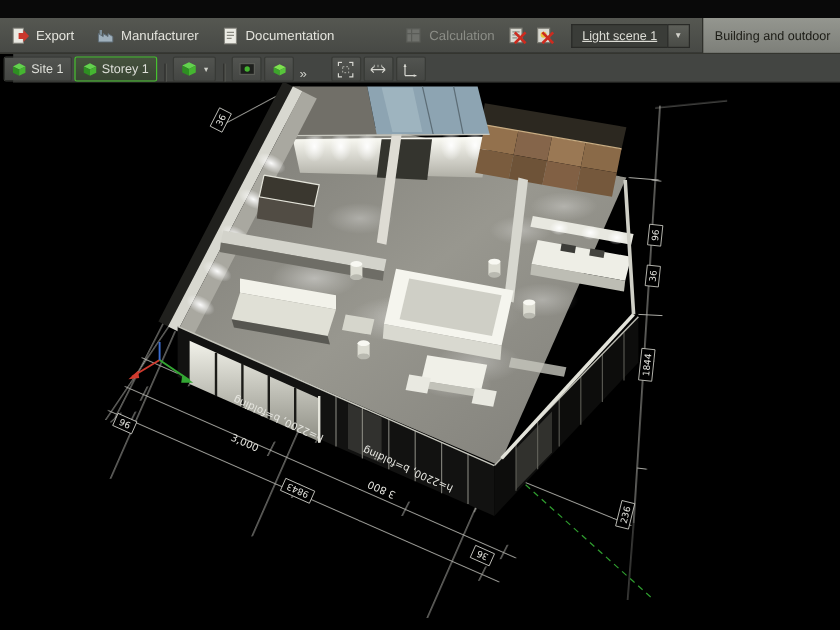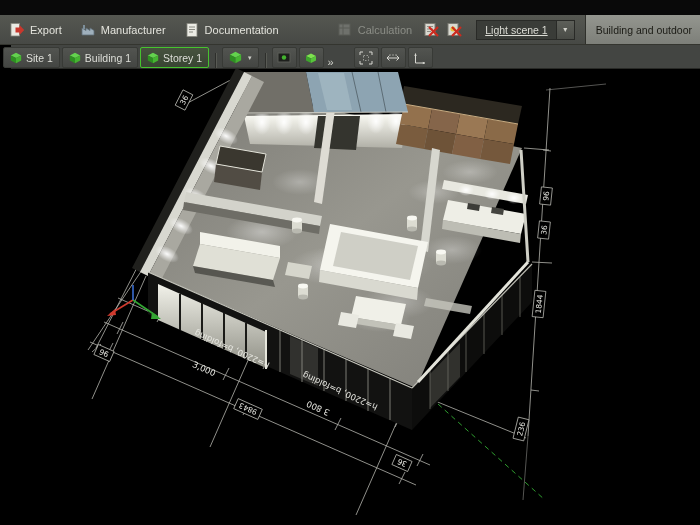--- a/index.html
+++ b/index.html
@@ -106,30 +106,20 @@
   <div class="ctx-btn" style="margin-left:-8px">
     <span>
         <svg width="12" height="12" viewBox="0 0 12 12">
           <path d="M6 .8 L11.2 3.4 6 6 .8 3.4Z" fill="#63d24e"></path>
           <path d="M.8 3.4 L6 6 V11.2 L.8 8.6Z" fill="#2e8f22"></path>
           <path d="M11.2 3.4 L6 6 V11.2 L11.2 8.6Z" fill="#45b531"></path>
         </svg>
       </span>
     <span class="lbl">Site 1</span>
   </div>
-  <div class="ctx-btn">
-    <span>
-        <svg width="12" height="12" viewBox="0 0 12 12">
-          <path d="M6 .8 L11.2 3.4 6 6 .8 3.4Z" fill="#63d24e"></path>
-          <path d="M.8 3.4 L6 6 V11.2 L.8 8.6Z" fill="#2e8f22"></path>
-          <path d="M11.2 3.4 L6 6 V11.2 L11.2 8.6Z" fill="#45b531"></path>
-        </svg>
-      </span>
-    <span class="lbl">Building 1</span>
-  </div>
   <div class="ctx-btn active">
     <span>
         <svg width="12" height="12" viewBox="0 0 12 12">
           <path d="M6 .8 L11.2 3.4 6 6 .8 3.4Z" fill="#63d24e"></path>
           <path d="M.8 3.4 L6 6 V11.2 L.8 8.6Z" fill="#2e8f22"></path>
           <path d="M11.2 3.4 L6 6 V11.2 L11.2 8.6Z" fill="#45b531"></path>
         </svg>
       </span>
     <span class="lbl">Storey 1</span>
   </div>

